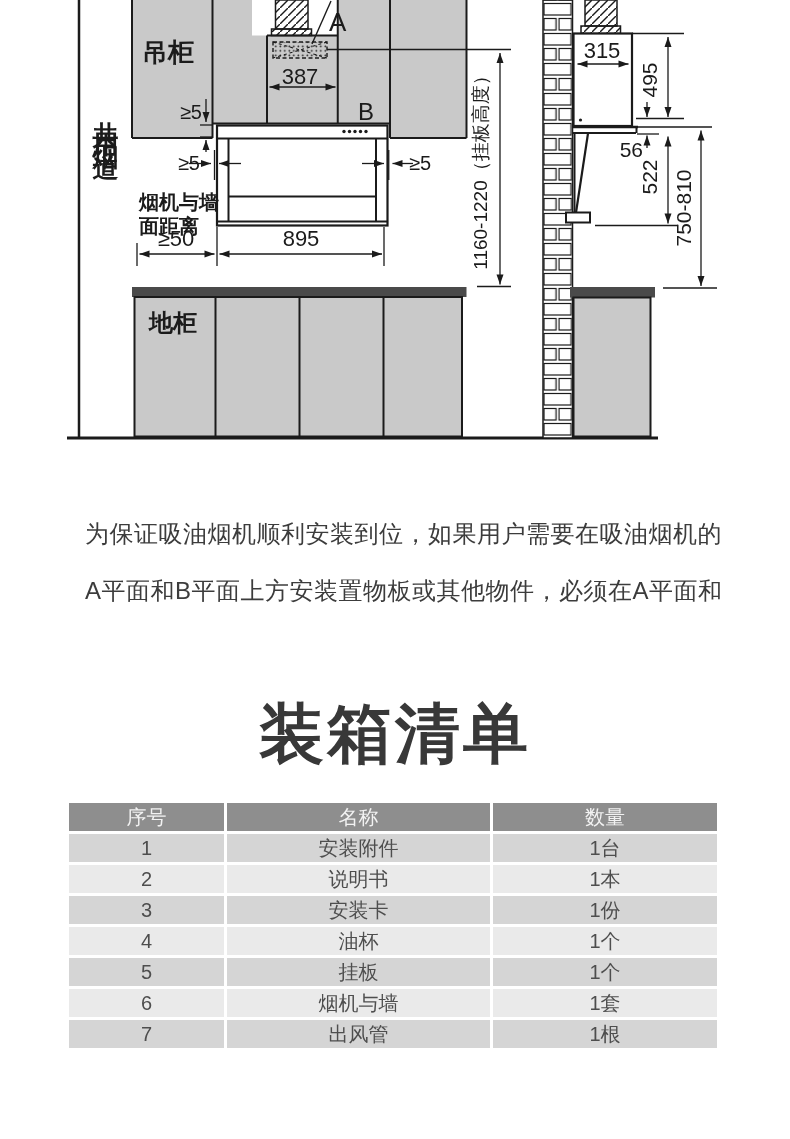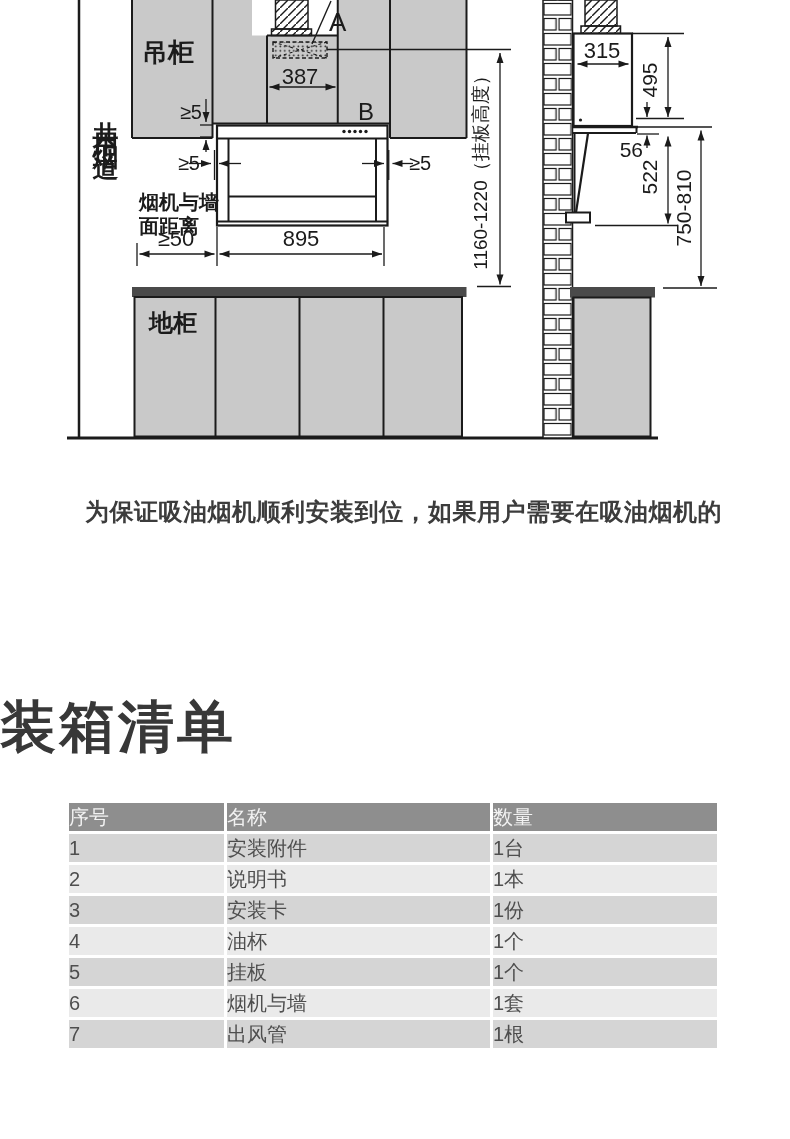--- a/index.html
+++ b/index.html
@@ -2,28 +2,28 @@
 <html><head>
 <meta charset="utf-8">
 <style>
   html,body{margin:0;padding:0;background:#ffffff;}
   #page{position:relative;width:790px;height:1139px;background:#ffffff;overflow:hidden;
         font-family:"Liberation Sans","DejaVu Sans",sans-serif;}
   svg text{font-family:"Liberation Sans","DejaVu Sans",sans-serif;fill:#1b1b1b;}
   .dt22{font-size:22px;} .dt21{font-size:21px;} .dt20{font-size:20px;} .dt19{font-size:19px;}
   .dt24{font-size:24px;} .dt26{font-size:26px;}
   .bold{font-weight:700;}
-  .note{position:absolute;left:85px;top:483px;width:660px;font-size:24px;line-height:57px;
-        color:#3c3c3c;letter-spacing:0.5px;font-weight:bold;}
+  .note{position:absolute;left:85px;top:505px;width:660px;font-size:24px;line-height:57px;
+        color:#3c3c3c;letter-spacing:0.5px;}
   .note div{white-space:nowrap;}
-  .list-title{position:absolute;left:0;top:690px;width:100%;text-align:left;font-size:56px;
+  .list-title{position:absolute;left:0;top:690px;width:100%;text-align:center;font-size:65px;
         font-weight:700;color:#383838;letter-spacing:3px;}
   table.pack{position:absolute;left:66px;top:800px;width:654px;border-collapse:separate;
         border-spacing:3px;table-layout:fixed;}
-  table.pack td,table.pack th{height:28px;text-align:left;vertical-align:middle;
+  table.pack td,table.pack th{height:28px;text-align:center;vertical-align:middle;
         font-size:20px;font-weight:400;padding:0;}
   table.pack th{background:#8e8e8e;color:#f2f2f2;}
   table.pack td{color:#4e4e4e;}
   table.pack tr.dark td{background:#d5d5d5;}
   table.pack tr.light td{background:#eaeaea;}
   .c1{width:155px;} .c2{width:263px;} .c3{width:224px;}
 </style>
 </head>
 <body>
 
@@ -206,20 +206,21 @@
         <text class="dt21" x="690.5" y="208" text-anchor="middle" transform="rotate(-90 690.5 208)">750-810</text>
       </g>
 
       <rect x="570" y="287" width="85" height="10.5" fill="#4a4a4a"></rect>
       <rect x="573.5" y="297.5" width="77" height="139" fill="#c9c9c9" stroke="#1b1b1b" stroke-width="2"></rect>
     </g>
   </svg>
 
   <div class="note">
     <div>为保证吸油烟机顺利安装到位，如果用户需要在吸油烟机的</div>
+    <div>A平面和B平面上方安装置物板或其他物件，必须在A平面和</div>
   </div>
 
   <div class="list-title">装箱清单</div>
 
   <table class="pack">
     <colgroup>
         <col class="c1">
         <col class="c2">
         <col class="c3">
       </colgroup>

